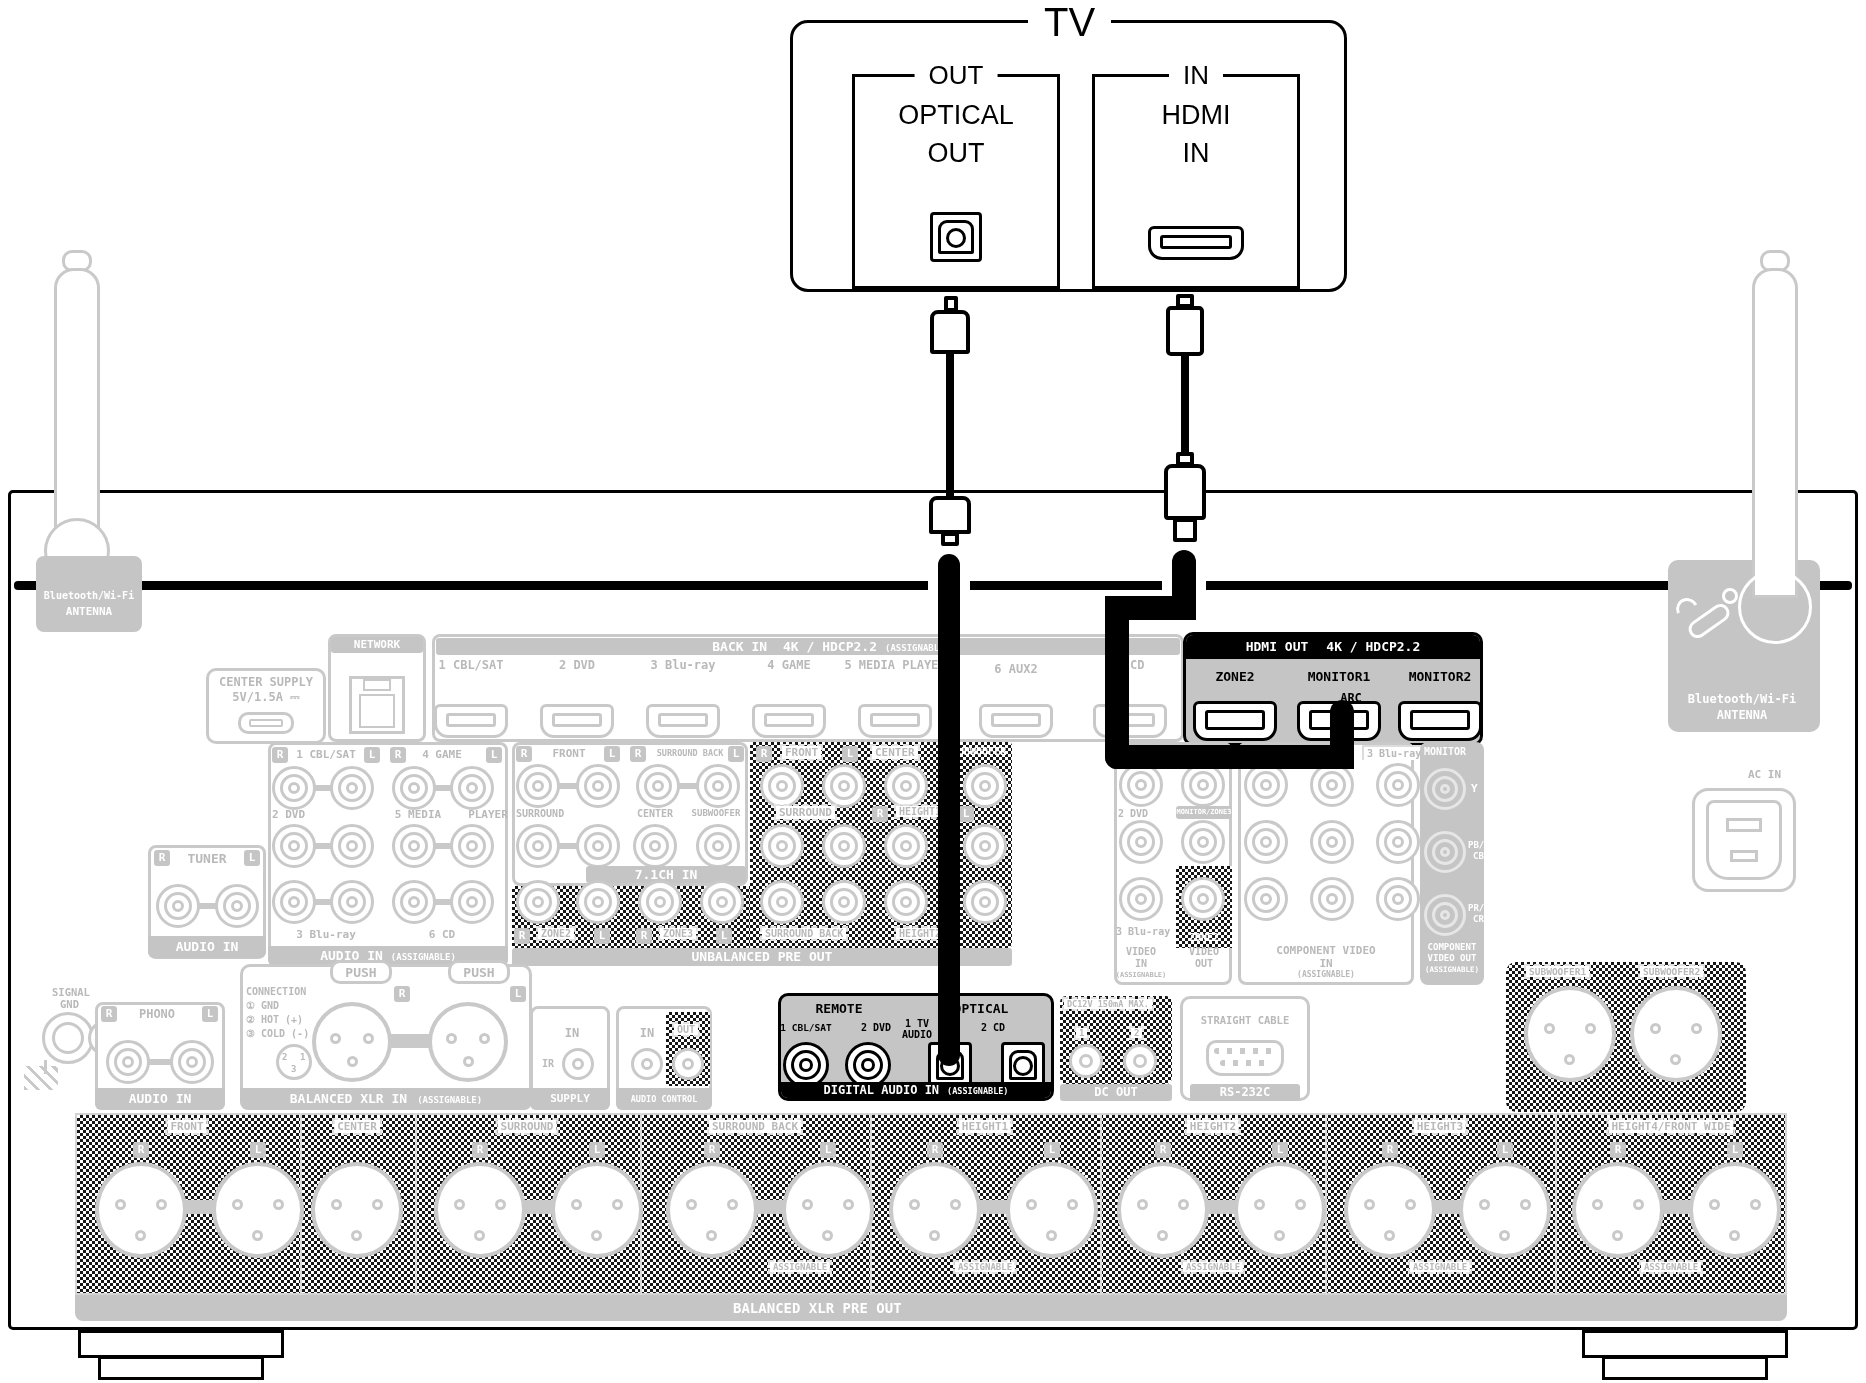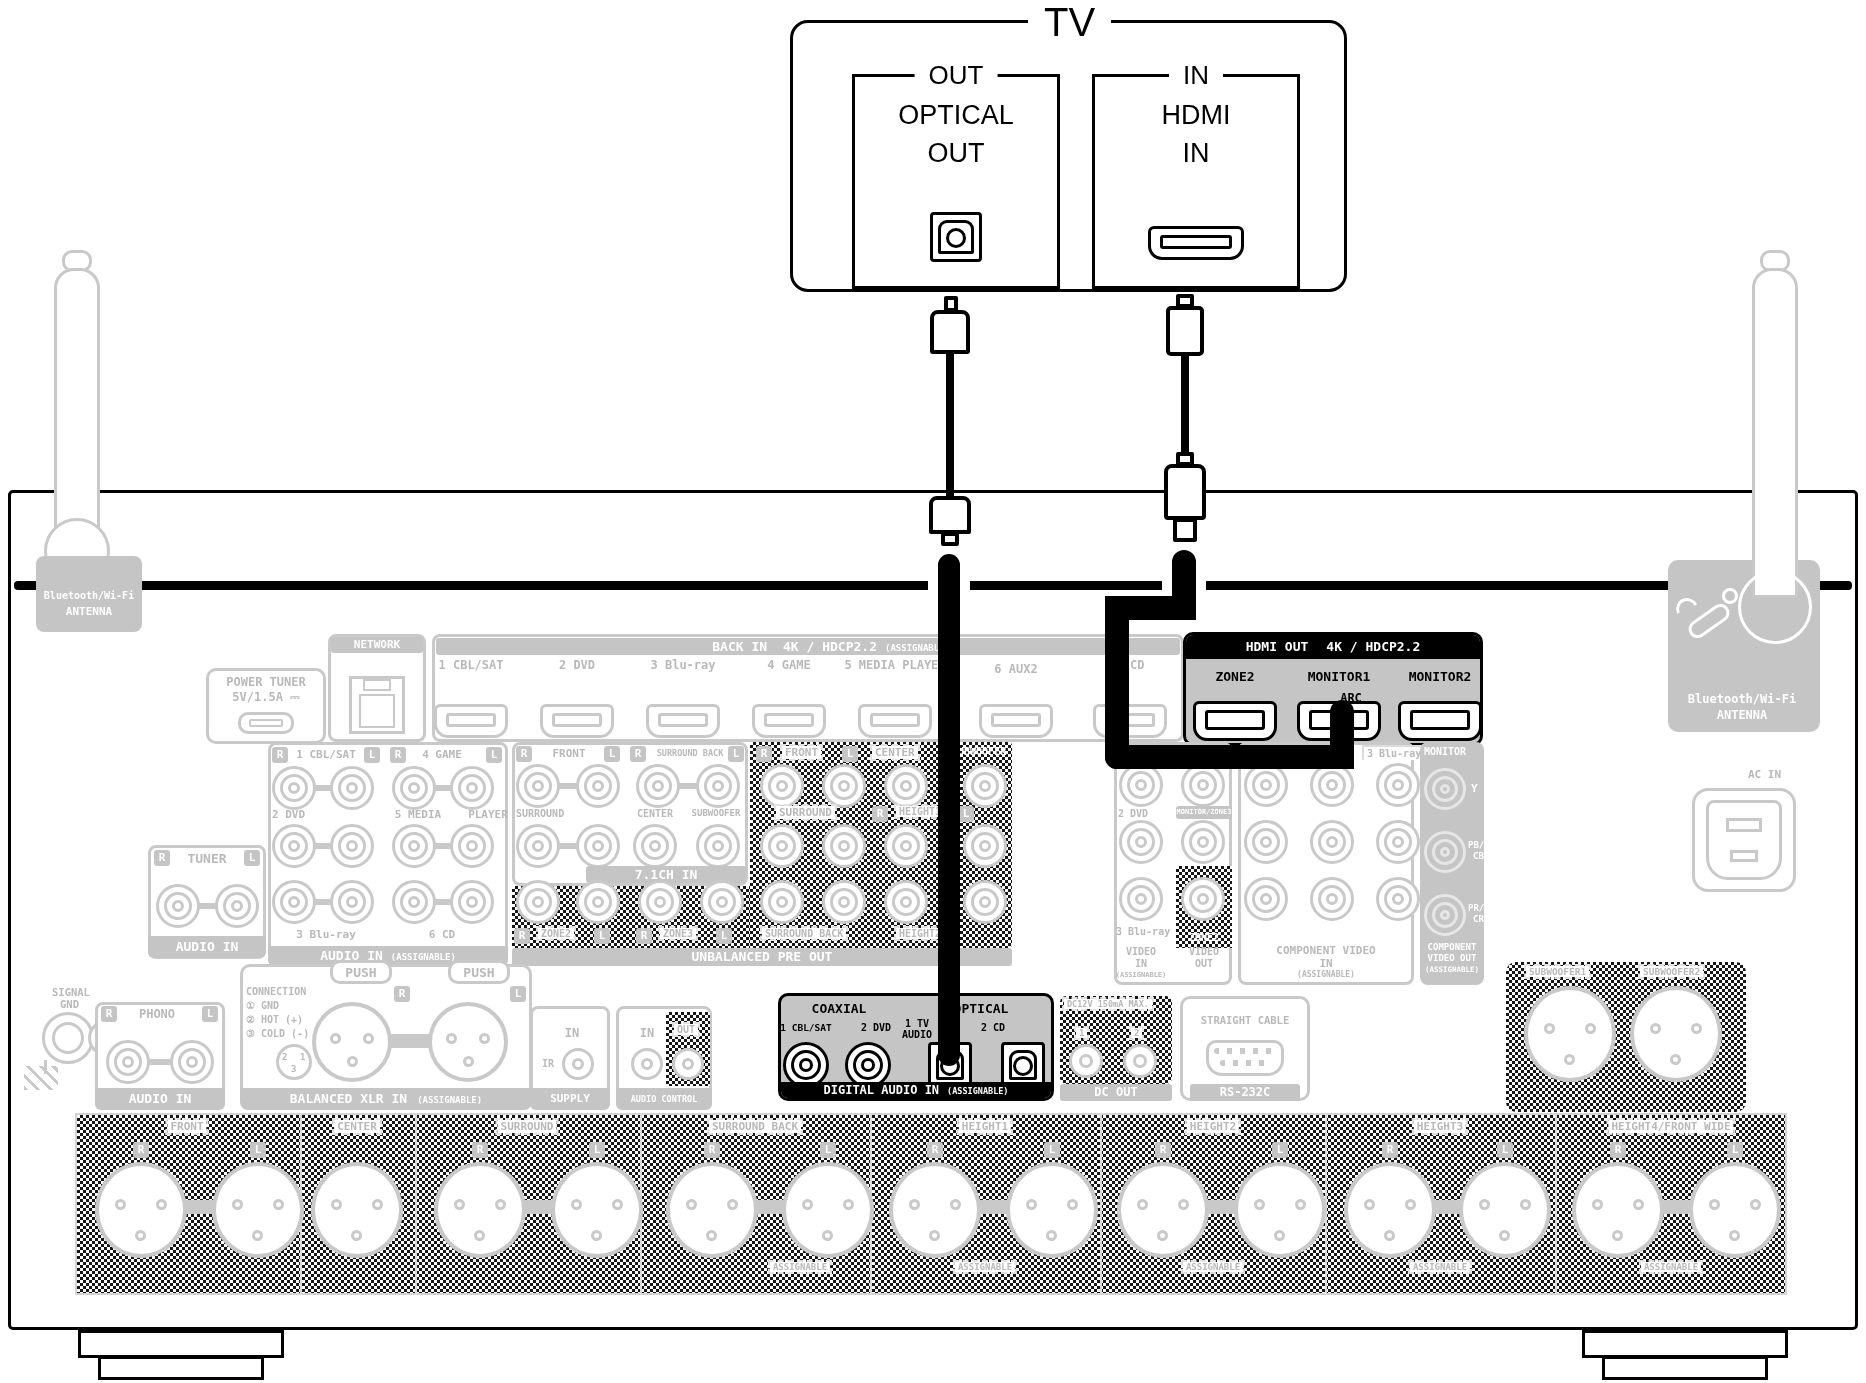--- a/index.html
+++ b/index.html
@@ -71,21 +71,21 @@
   <div class="abs" style="left:1760px;top:250px;width:30px;height:22px;border:3px solid var(--gl);border-radius:10px;background:#fff"></div>
   <div class="abs" style="left:1752px;top:268px;width:46px;height:330px;border:3px solid var(--gl);border-radius:20px 20px 0 0;background:#fff"></div>
   <div class="abs" style="left:1738px;top:570px;width:74px;height:74px;border:3px solid #fff;border-radius:50%"></div>
   <div class="abs" style="left:1686px;top:612px;width:46px;height:18px;border:3px solid #fff;border-radius:9px;transform:rotate(-35deg)"></div>
   <div class="abs" style="left:1722px;top:588px;width:16px;height:16px;border:3px solid #fff;border-radius:50%"></div>
   <div class="abs" style="left:1676px;top:598px;width:22px;height:22px;border:3px solid #fff;border-color:#fff transparent transparent #fff;border-radius:50%;transform:rotate(20deg)"></div>
   <div class="t tw cx" style="left:1742px;top:692px;font-size:12px">Bluetooth/Wi-Fi</div>
   <div class="t tw cx" style="left:1742px;top:708px;font-size:12px">ANTENNA</div>
 
   <div class="box" style="left:206px;top:668px;width:120px;height:76px"></div>
-  <div class="t cx" style="left:266px;top:675px;font-size:12px">POWER TUNER</div>
+  <div class="t cx" style="left:266px;top:675px;font-size:12px">CENTER SUPPLY</div>
   <div class="t cx" style="left:266px;top:690px;font-size:12px">5V/1.5A ⎓</div>
   <div class="abs" style="left:238px;top:712px;width:56px;height:22px;border:3px solid var(--gl);border-radius:10px;background:#fff"></div>
   <div class="abs" style="left:249px;top:719px;width:34px;height:8px;border:2px solid var(--gl);border-radius:2px"></div>
 
   <div class="box" style="left:328px;top:634px;width:98px;height:108px;border-radius:8px"></div>
   <div class="gbar" style="left:331px;top:637px;width:92px;height:16px;font-size:11px;line-height:16px">NETWORK</div>
   <div class="abs" style="left:349px;top:676px;width:56px;height:58px;border:3px solid var(--gl);background:#fff"></div>
   <div class="abs" style="left:363px;top:679px;width:28px;height:12px;border:2px solid var(--gl)"></div>
   <div class="abs" style="left:359px;top:694px;width:36px;height:34px;border:2px solid var(--gl)"></div>
 
@@ -332,21 +332,21 @@
 
   <div class="box" style="left:616px;top:1006px;width:96px;height:104px;border-radius:8px"></div>
   <div class="t cx" style="left:647px;top:1026px;font-size:12px">IN</div>
   <div class="abs ht" style="left:666px;top:1012px;width:44px;height:74px"></div>
   <div class="hchip" style="left:674px;top:1024px;font-size:10px">OUT</div>
   <div class="jack" style="left:631px;top:1048px;width:32px;height:32px"></div>
   <div class="jack" style="left:672px;top:1048px;width:32px;height:32px"></div>
   <div class="gbar" style="left:616px;top:1088px;width:96px;height:22px;font-size:8.5px;line-height:22px;border-radius:0 0 6px 6px">AUDIO CONTROL</div>
 
   <div class="abs" style="left:778px;top:993px;width:276px;height:108px;background:var(--gf);border:3px solid #000;border-radius:10px;overflow:hidden">
-    <div class="t tk cx" style="left:58px;top:5px;font-size:13px">COAXIAL</div>
+    <div class="t tk cx" style="left:58px;top:5px;font-size:13px">REMOTE</div>
     <div class="t tk cx" style="left:200px;top:5px;font-size:13px">OPTICAL</div>
     <div class="t tk cx" style="left:25px;top:26px;font-size:9.5px">1 CBL/SAT</div>
     <div class="t tk cx" style="left:95px;top:26px;font-size:10px">2 DVD</div>
     <div class="t tk cx" style="left:136px;top:22px;font-size:10px">1 TV</div>
     <div class="t tk cx" style="left:136px;top:33px;font-size:10px">AUDIO</div>
     <div class="t tk cx" style="left:212px;top:26px;font-size:10px">2 CD</div>
     <div class="rca k" style="left:2px;top:46px;width:46px;height:46px"></div>
     <div class="rca k" style="left:64px;top:46px;width:46px;height:46px"></div>
     <div class="tosl" style="left:147px;top:46px;width:44px;height:46px"></div>
     <div class="tosl" style="left:220px;top:46px;width:44px;height:46px"></div>
@@ -509,20 +509,23 @@
       <i></i>
       <i></i>
     </div>
   <div class="xm" style="left:1689px;top:1162px;width:92px;height:96px">
       <i></i>
       <i></i>
       <i></i>
     </div>
   <div class="hchip cx" style="left:1671px;top:1262px;font-size:9px">ASSIGNABLE</div>
 
+  <div class="gbar" style="left:75px;top:1295px;width:1712px;height:26px;font-size:14px;line-height:26px;text-align:left;padding-left:658px;border-radius:0 0 8px 8px">
+    <span>BALANCED XLR PRE OUT</span>
+  </div>
 
   <div class="abs" style="left:790px;top:20px;width:557px;height:272px;border:3px solid #000;border-radius:18px;background:#fff"></div>
   <div class="t tk sans" style="left:1028px;top:0;font-size:40px;font-weight:normal;background:#fff;padding:0 16px">TV</div>
 
   <div class="abs" style="left:852px;top:74px;width:208px;height:215px;border:3px solid #000;background:#fff"></div>
   <div class="t tk sans cx" style="left:956px;top:60px;font-size:26px;font-weight:normal;background:#fff;padding:0 14px">OUT</div>
   <div class="t tk sans cx" style="left:956px;top:100px;font-size:27px;font-weight:normal">OPTICAL</div>
   <div class="t tk sans cx" style="left:956px;top:138px;font-size:27px;font-weight:normal">OUT</div>
   <div class="tosl" style="left:930px;top:212px;width:52px;height:50px"></div>
 

